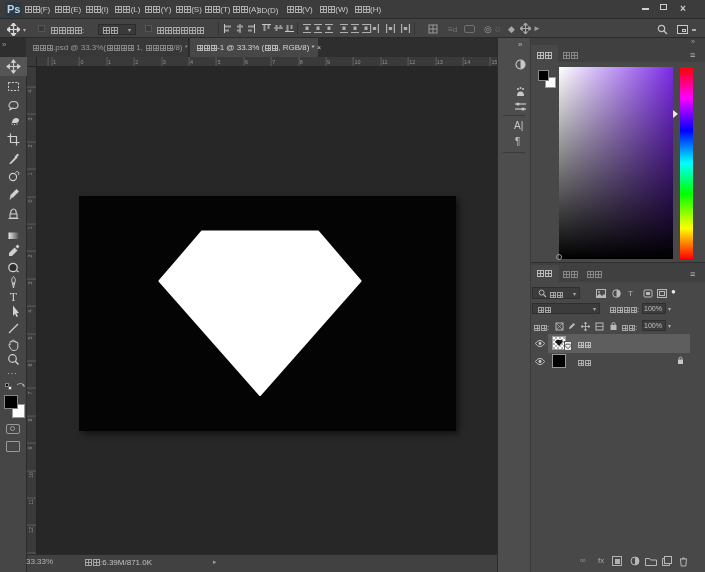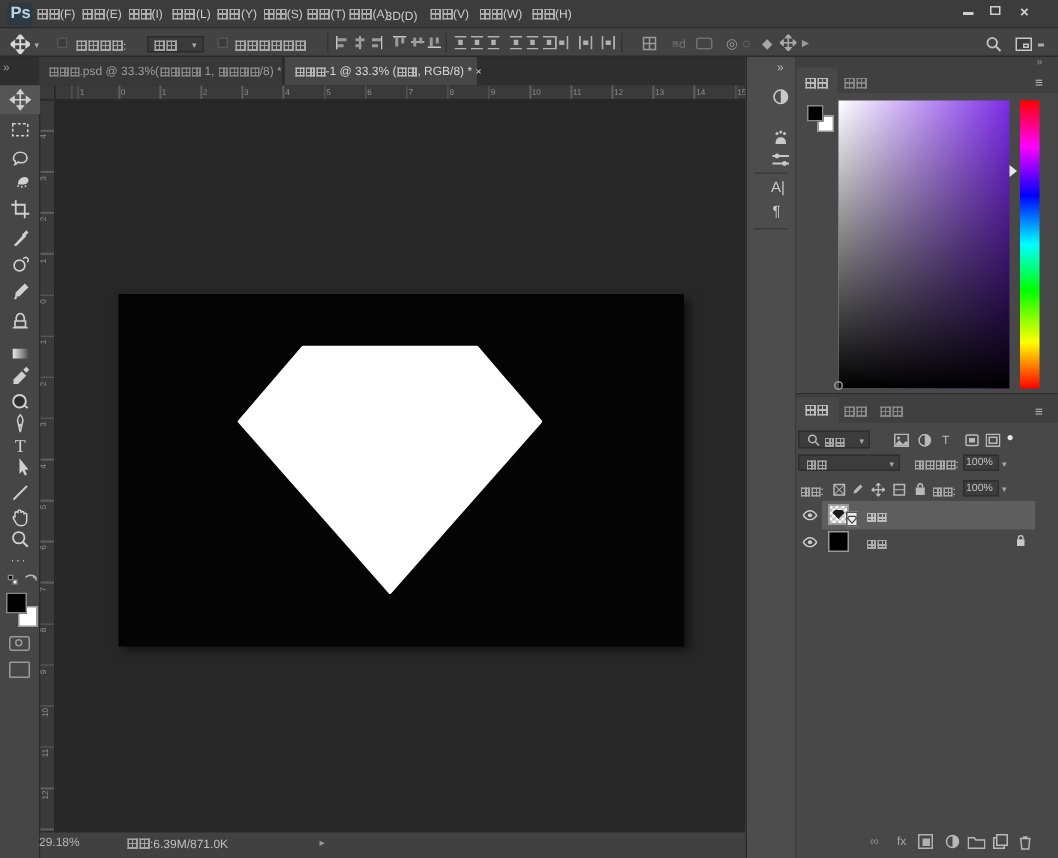--- a/index.html
+++ b/index.html
@@ -295,21 +295,21 @@
 <div class="tx" style="left:28px;top:417.2px;font-size:5.5px;color:#909090;transform:rotate(-90deg);transform-origin:center;">8</div>
 <div class="tx" style="left:28px;top:444.6px;font-size:5.5px;color:#909090;transform:rotate(-90deg);transform-origin:center;">9</div>
 <div class="tx" style="left:28px;top:472.0px;font-size:5.5px;color:#909090;transform:rotate(-90deg);transform-origin:center;">10</div>
 <div class="tx" style="left:28px;top:499.4px;font-size:5.5px;color:#909090;transform:rotate(-90deg);transform-origin:center;">11</div>
 <div class="tx" style="left:28px;top:526.8px;font-size:5.5px;color:#909090;transform:rotate(-90deg);transform-origin:center;">12</div>
 <div class="a" style="left:79px;top:196px;width:377px;height:235px;background:#040404;box-shadow:3px 3px 6px rgba(0,0,0,.55);"></div>
 <svg class="a" style="left:79px;top:196px;" width="377" height="235" viewBox="0 0 377 235">
 <polygon points="123,35.5 239,35.5 281.5,85 181,199 80.5,85" fill="#fff" stroke="#fff" stroke-width="2" stroke-linejoin="round"></polygon>
   </svg>
 <div class="a" style="left:27px;top:554px;width:470px;height:18px;background:#414141;border-top:1px solid #2a2a2a;"></div>
-<div class="tx" style="left:26px;top:557px;color:#b4b4b4;">29.18%</div>
+<div class="tx" style="left:26px;top:557px;color:#b4b4b4;">33.33%</div>
 <div class="tx" style="left:84px;top:558px;color:#c0c0c0;"><i class="g" style="width:7px;height:7px;"></i><i class="g" style="width:7px;height:7px;"></i>:6.39M/871.0K</div>
 <div class="tx" style="left:213px;top:558px;color:#999;font-size:7px;">▸</div>
 <div class="a" style="left:497px;top:38px;width:34px;height:534px;background:#4d4d4d;border-left:1px solid #2b2b2b;border-right:1px solid #3a3a3a;"></div>
 <div class="tx" style="left:518px;top:40px;color:#bbb;">»</div>
 <svg class="ico" style="left:514px;top:58px;" width="13" height="13" viewBox="0 0 13 13">
 <circle cx="6.5" cy="6.5" r="4.5" fill="none" stroke="#c8c8c8" stroke-width="1.1"></circle>
     <path d="M6.5 2a4.5 4.5 0 0 1 0 9z" fill="#c8c8c8"></path>
   </svg>
 <svg class="ico" style="left:514px;top:85px;" width="13" height="13" viewBox="0 0 13 13">
 <path d="M3 11c0-3 1-4.5 3.5-4.5S10 8 10 11z" fill="#c8c8c8"></path>

